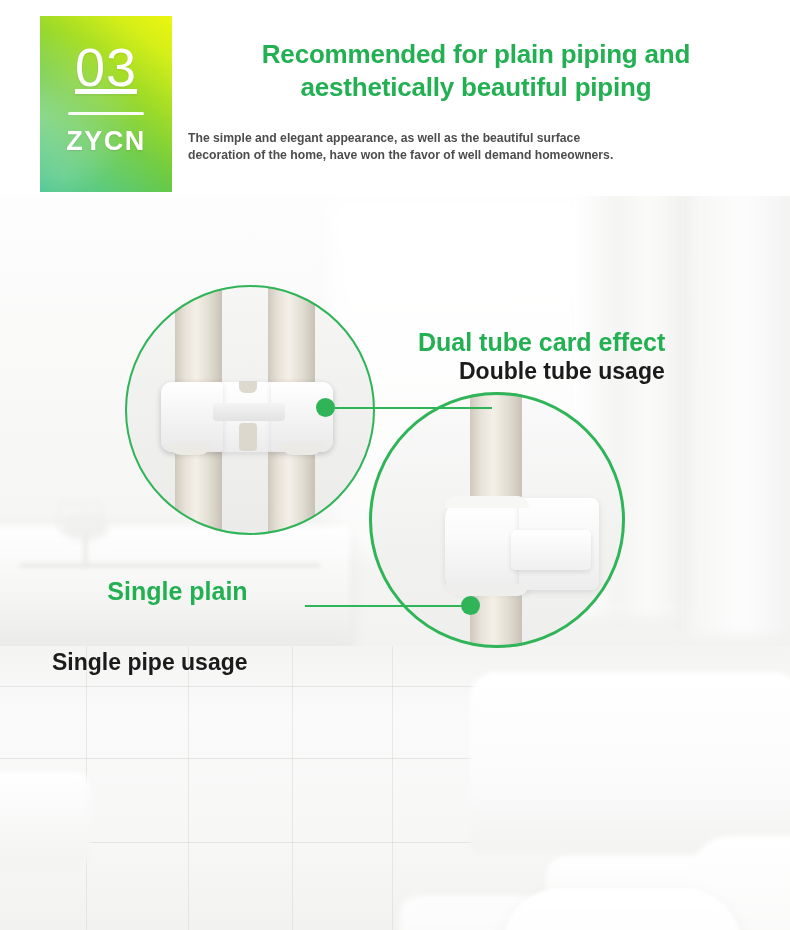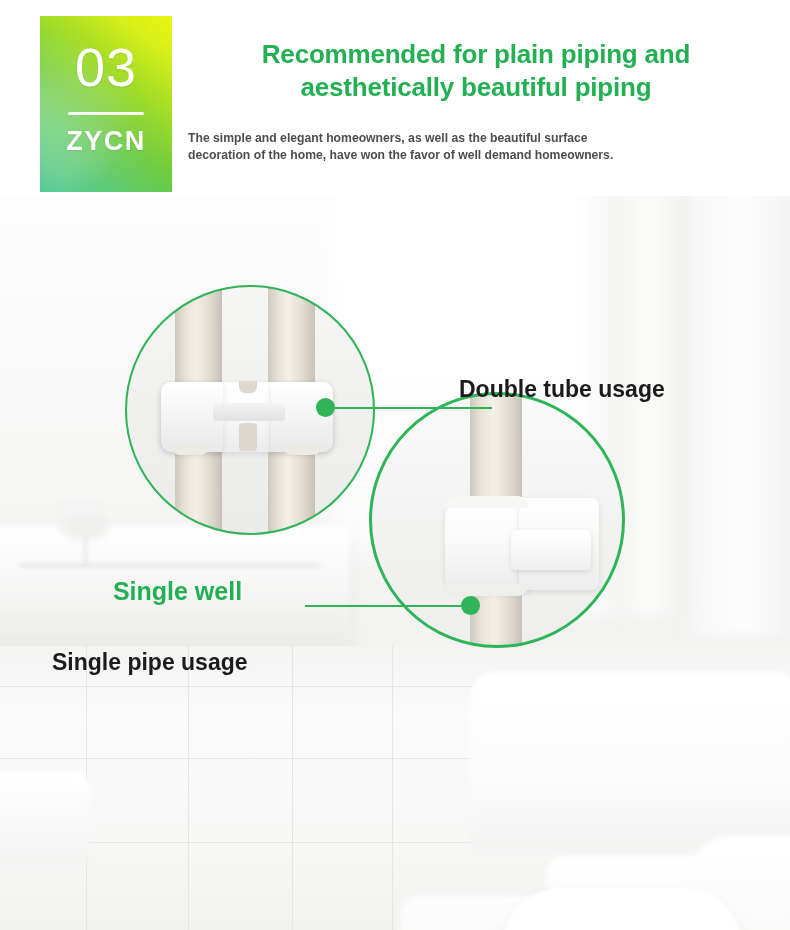--- a/index.html
+++ b/index.html
@@ -28,20 +28,21 @@
     border-radius:50%;
     background:radial-gradient(ellipse at 35% 50%, rgba(255,255,255,0.26) 0%, rgba(255,255,255,0.10) 48%, rgba(255,255,255,0) 70%);
     pointer-events:none;
   }
   .badge-num {
     position:absolute; left:0; right:0; top:24px;
     text-align:center; color:#fff;
     font-size:54px; font-weight:400; letter-spacing:1px; line-height:1;
     font-family:"Liberation Sans", sans-serif;
     text-shadow:0 1px 2px rgba(0,0,0,0.10);
+    text-decoration:underline;
   }
   .badge-rule {
     position:absolute; left:28px; top:96px; width:76px; height:3px;
     background:#fff; border-radius:2px; opacity:0.95;
   }
   .badge-brand {
     position:absolute; left:0; right:0; top:112px;
     text-align:center; color:#fff;
     font-size:27px; font-weight:bold; letter-spacing:1.5px; line-height:1;
     text-shadow:0 1px 2px rgba(0,0,0,0.10);
@@ -211,21 +212,21 @@
       <div class="badge-rule"></div>
       <div class="badge-brand">ZYCN</div>
     </div>
 
     <div class="head-title">
       <span>Recommended for plain piping and</span>
       <span>aesthetically beautiful piping</span>
     </div>
 
     <div class="head-sub">
-      <span>The simple and elegant homeowners, as well as the beautiful surface</span>
+      <span>The simple and elegant appearance, as well as the beautiful surface</span>
       <span>decoration of the home, have won the favor of well demand homeowners.</span>
     </div>
 
   </div>
 
   <div class="scene">
 
     <div class="scene-bg">
       <div class="bg-wall"></div>
       <div class="bg-window"></div>
@@ -295,21 +296,22 @@
                   background:#eeeeed;"></div>
     </div>
     <div class="circle-ring" style="left:369px; top:196px; width:256px; height:256px; border:3px solid #2fb457;"></div>
 
     <div class="leader" style="left:330px; top:211px; width:162px;"></div>
     <div class="dot" style="left:316px; top:202px;"></div>
 
     <div class="leader" style="left:305px; top:409px; width:170px;"></div>
     <div class="dot" style="left:461px; top:400px;"></div>
 
-    <div class="label-dark" style="left:459px; top:180px;">Double tube usage</div>
+    <div class="label-green" style="left:418px; top:132px;">Dual tube card effect</div>
+    <div class="label-dark" style="left:459px; top:162px;">Double tube usage</div>
 
     <div class="label-green" style="left:70px; top:381px; width:215px; text-align:center;">
-      <span>Single well</span>
+      <span>Single plain</span>
     </div>
     <div class="label-dark" style="left:52px; top:453px;">Single pipe usage</div>
 
   </div>
 </div>
 
 </body></html>

